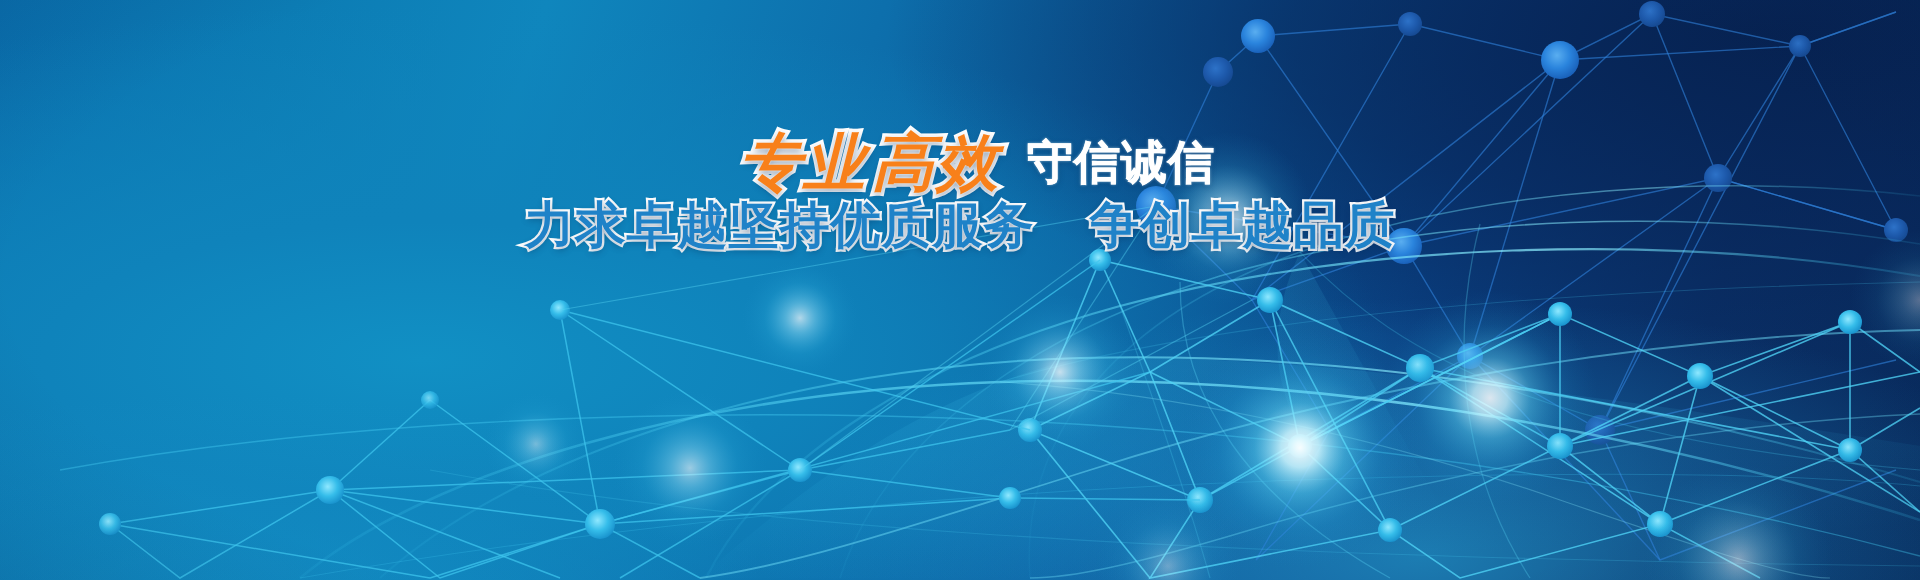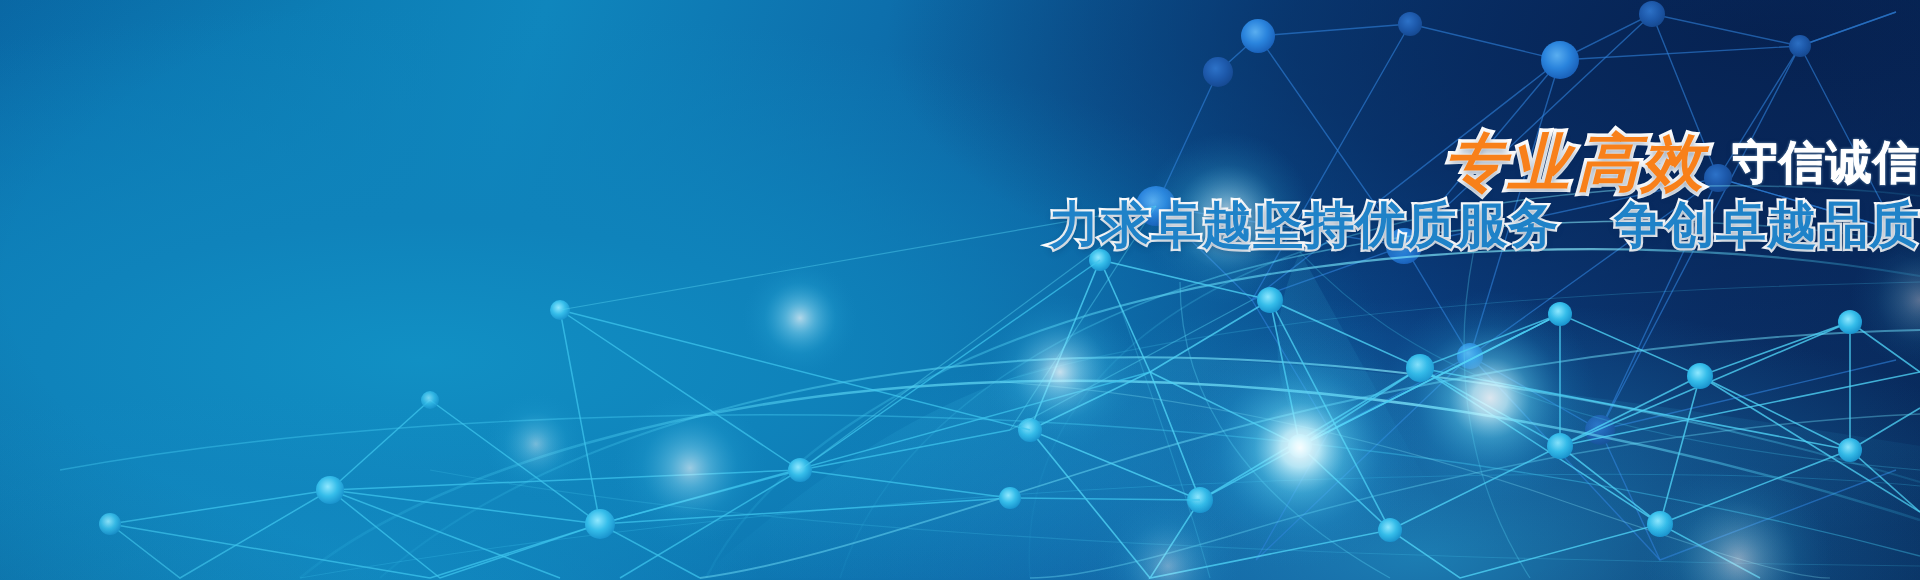--- a/index.html
+++ b/index.html
@@ -51,21 +51,21 @@
   }
 
   
   .net { position: absolute; inset: 0; width: 1920px; height: 580px; }
 
   
   #headline {
     position: absolute;
     left: 0; right: 0;
     top: 132px;
-    text-align: right;
+    text-align: center;
     pointer-events: none;
   }
 
   .line1 {
     display: block;
     white-space: nowrap;
     line-height: 1;
     margin: 0 0 6px 0;
     padding-left: 34px;
   }

